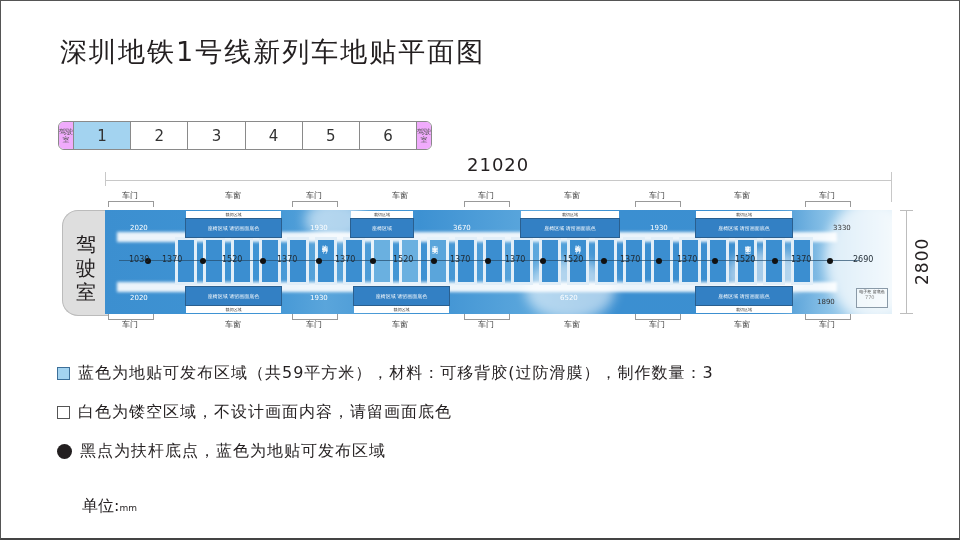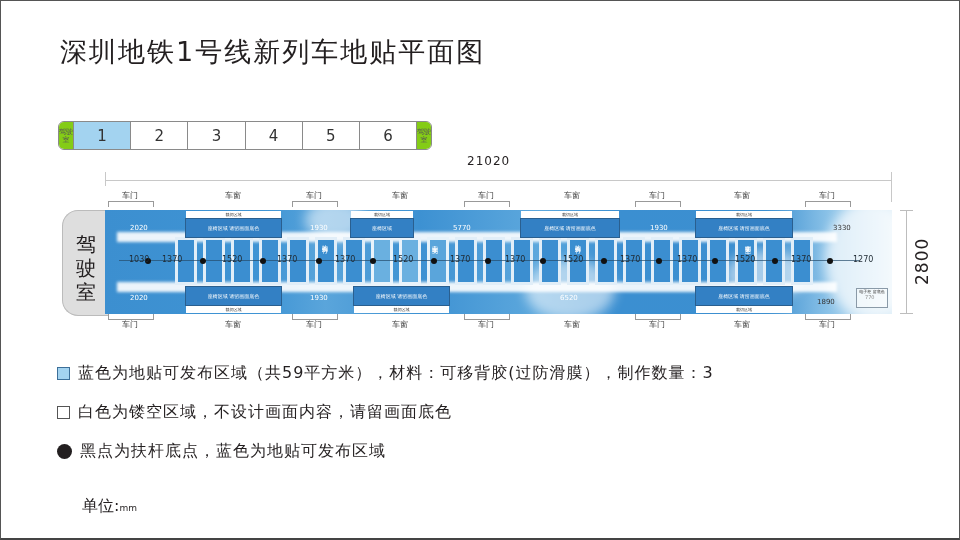--- a/index.html
+++ b/index.html
@@ -2,29 +2,29 @@
 <html><head>
 <meta charset="utf-8">
 <style>
   html,body{margin:0;padding:0;}
   body{width:960px;height:540px;position:relative;overflow:hidden;background:#fff;
        font-family:"DejaVu Sans","Liberation Sans",sans-serif;color:#231f20;}
   .frame{position:absolute;left:0;top:0;width:958px;height:537px;border:1px solid #555;border-bottom:2px solid #444;box-sizing:content-box;}
   .title{position:absolute;left:60px;top:34px;font-size:27px;letter-spacing:2px;color:#231f20;}
   
   .strip{position:absolute;left:58px;top:121px;width:372px;height:27px;border:1px solid #8a8a8a;border-radius:6px;display:flex;overflow:hidden;background:#fff;}
-  .strip .cab{width:14px;font-size:7px;line-height:8px;display:flex;align-items:center;justify-content:center;text-align:center;color:#555;background:#84cc16;}
+  .strip .cab{width:14px;font-size:7px;line-height:8px;display:flex;align-items:center;justify-content:center;text-align:center;color:#555;background:#f0abfc;}
   .strip .car{flex:1;border-left:1px solid #8a8a8a;display:flex;align-items:center;justify-content:center;font-size:15px;color:#333;}
   .strip .car.active{background:#a3d3f0;}
   .strip .cab.r{border-left:1px solid #8a8a8a;}
   
   .dimtop{position:absolute;left:105px;top:180px;width:787px;height:1px;background:#c8c8c8;}
   .dimtop .tl{position:absolute;left:0;top:-8px;width:1px;height:14px;background:#c8c8c8;}
   .dimtop .tr{position:absolute;right:0;top:-8px;width:1px;height:30px;background:#c8c8c8;}
-  .dimtop-label{position:absolute;left:467px;top:154px;font-size:12px;letter-spacing:1px;}
+  .dimtop-label{position:absolute;left:467px;top:154px;font-size:18px;letter-spacing:1px;}
   .dimright{position:absolute;left:906px;top:210px;width:1px;height:104px;background:#bdbdbd;}
   .dimright .e{position:absolute;left:-6px;width:13px;height:1px;background:#bdbdbd;}
   .dimright-label{position:absolute;left:908px;top:251px;font-size:17px;transform:rotate(-90deg);transform-origin:left top;letter-spacing:1px;}
   .dimright-label{left:912px;top:285px;}
   
   .cabin{position:absolute;left:62px;top:210px;width:46px;height:104px;background:#dedede;border-radius:16px 0 0 16px;border:1px solid #bbb;border-right:none;}
   .cabin span{position:absolute;left:0;width:46px;text-align:center;font-size:20px;color:#231f20;}
   .body{position:absolute;left:105px;top:210px;width:787px;height:104px;overflow:hidden;
         background:linear-gradient(90deg,#3c8fd0 0%,#3f94d4 20%,#5aa5db 28%,#3d91d2 40%,#5da8dd 55%,#3b8fd1 65%,#3c8fd0 84%,#8cc3e8 92%,#d8ebf7 100%);}
   .cloud{position:absolute;border-radius:50%;background:rgba(255,255,255,.55);filter:blur(6px);}
@@ -164,27 +164,27 @@
   <div class="mid" style="left:172px">1370</div>
   <div class="mid" style="left:230px">1370</div>
   <div class="mid" style="left:288px">1520</div>
   <div class="mid" style="left:345px">1370</div>
   <div class="mid" style="left:400px">1370</div>
   <div class="mid" style="left:458px">1520</div>
   <div class="mid" style="left:515px">1370</div>
   <div class="mid" style="left:572px">1370</div>
   <div class="mid" style="left:630px">1520</div>
   <div class="mid" style="left:686px">1370</div>
-  <div class="mid" style="left:748px">1270</div>
+  <div class="mid" style="left:748px">2690</div>
 
   <div class="num" style="left:25px;top:14px;color:#fff">2020</div>
   <div class="num" style="left:125px;top:20px">2630</div>
   <div class="num" style="left:205px;top:14px">1930</div>
   <div class="num" style="left:260px;top:20px">1350</div>
-  <div class="num" style="left:348px;top:14px">5770</div>
+  <div class="num" style="left:348px;top:14px">3670</div>
   <div class="num" style="left:455px;top:20px">2630</div>
   <div class="num" style="left:545px;top:14px">1930</div>
   <div class="num" style="left:628px;top:20px">2630</div>
   <div class="num" style="left:728px;top:14px;color:#333">3330</div>
 
   <div class="num" style="left:25px;top:84px">2020</div>
   <div class="num" style="left:125px;top:78px">2630</div>
   <div class="num" style="left:205px;top:84px">1930</div>
   <div class="num" style="left:294px;top:78px">2630</div>
   <div class="num" style="left:455px;top:84px">6520</div>

